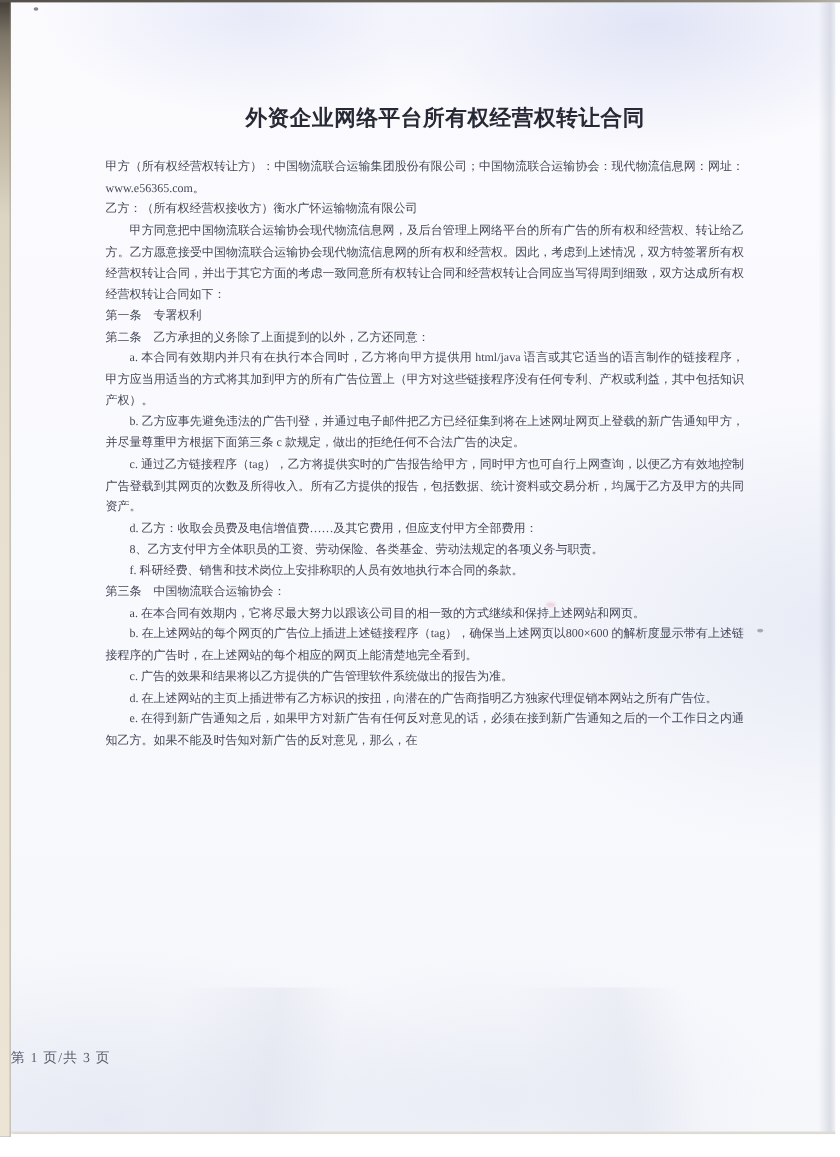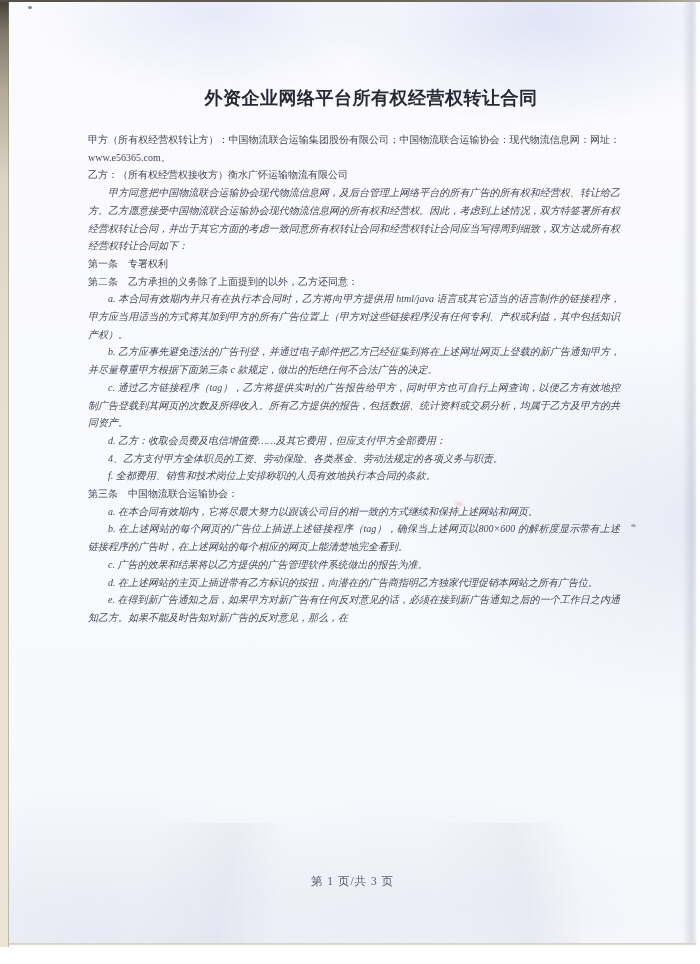--- a/index.html
+++ b/index.html
@@ -65,25 +65,24 @@
   .doc-body {
     margin: 21px 0 0 79px;
     width: 532px;
     font-size: 10px;
     line-height: 17.7px;
     text-align: justify;
     text-justify: inter-ideograph;
     color: #444859;
   }
   .doc-body p { margin: 0; padding: 0; }
-  .doc-body p.indent { text-indent: 2em; font-style: italic; }
+  .doc-body p.indent { text-indent: 2em; }
 
   .footer {
     position: absolute; left: 0; top: 872px; width: 100%;
-    text-align: center;
     font-size: 11.5px;
     letter-spacing: 1px;
     color: #585d6c;
   }
 
   
   .speck { position: absolute; border-radius: 50%; z-index: 4; }
   .speck-a { left: 28px; top: 6px;  width: 4px; height: 3px; background: rgba(95, 95, 100, 0.75); }
   .speck-b { left: 631px; top: 524px; width: 5px; height: 3px; background: rgba(110, 112, 122, 0.55); }
   .speck-c { left: 455px; top: 502px; width: 8px; height: 4px; background: rgba(225, 150, 160, 0.35); filter: blur(1px); }
@@ -105,22 +104,22 @@
 
   <p class="para">甲方（所有权经营权转让方）：中国物流联合运输集团股份有限公司；中国物流联合运输协会：现代物流信息网：网址：www.e56365.com。</p>
       <p class="para">乙方：（所有权经营权接收方）衡水广怀运输物流有限公司</p>
       <p class="para indent">甲方同意把中国物流联合运输协会现代物流信息网，及后台管理上网络平台的所有广告的所有权和经营权、转让给乙方。乙方愿意接受中国物流联合运输协会现代物流信息网的所有权和经营权。因此，考虑到上述情况，双方特签署所有权经营权转让合同，并出于其它方面的考虑一致同意所有权转让合同和经营权转让合同应当写得周到细致，双方达成所有权经营权转让合同如下：</p>
       <p class="para">第一条　专署权利</p>
       <p class="para">第二条　乙方承担的义务除了上面提到的以外，乙方还同意：</p>
       <p class="para indent">a. 本合同有效期内并只有在执行本合同时，乙方将向甲方提供用 html/java 语言或其它适当的语言制作的链接程序，甲方应当用适当的方式将其加到甲方的所有广告位置上（甲方对这些链接程序没有任何专利、产权或利益，其中包括知识产权）。</p>
       <p class="para indent">b. 乙方应事先避免违法的广告刊登，并通过电子邮件把乙方已经征集到将在上述网址网页上登载的新广告通知甲方，并尽量尊重甲方根据下面第三条 c 款规定，做出的拒绝任何不合法广告的决定。</p>
       <p class="para indent">c. 通过乙方链接程序（tag），乙方将提供实时的广告报告给甲方，同时甲方也可自行上网查询，以便乙方有效地控制广告登载到其网页的次数及所得收入。所有乙方提供的报告，包括数据、统计资料或交易分析，均属于乙方及甲方的共同资产。</p>
       <p class="para indent">d. 乙方：收取会员费及电信增值费……及其它费用，但应支付甲方全部费用：</p>
-      <p class="para indent">4、乙方支付甲方全体职员的工资、劳动保险、各类基金、劳动法规定的各项义务与职责。</p>
-      <p class="para indent">f. 全都费用、销售和技术岗位上安排称职的人员有效地执行本合同的条款。</p>
+      <p class="para indent">8、乙方支付甲方全体职员的工资、劳动保险、各类基金、劳动法规定的各项义务与职责。</p>
+      <p class="para indent">f. 科研经费、销售和技术岗位上安排称职的人员有效地执行本合同的条款。</p>
       <p class="para">第三条　中国物流联合运输协会：</p>
       <p class="para indent">a. 在本合同有效期内，它将尽最大努力以跟该公司目的相一致的方式继续和保持上述网站和网页。</p>
       <p class="para indent">b. 在上述网站的每个网页的广告位上插进上述链接程序（tag），确保当上述网页以800×600 的解析度显示带有上述链接程序的广告时，在上述网站的每个相应的网页上能清楚地完全看到。</p>
       <p class="para indent">c. 广告的效果和结果将以乙方提供的广告管理软件系统做出的报告为准。</p>
       <p class="para indent">d. 在上述网站的主页上插进带有乙方标识的按扭，向潜在的广告商指明乙方独家代理促销本网站之所有广告位。</p>
       <p class="para indent">e. 在得到新广告通知之后，如果甲方对新广告有任何反对意见的话，必须在接到新广告通知之后的一个工作日之内通知乙方。如果不能及时告知对新广告的反对意见，那么，在</p>
     </div>
 
   <div class="footer">第 1 页/共 3 页</div>
 </div>

